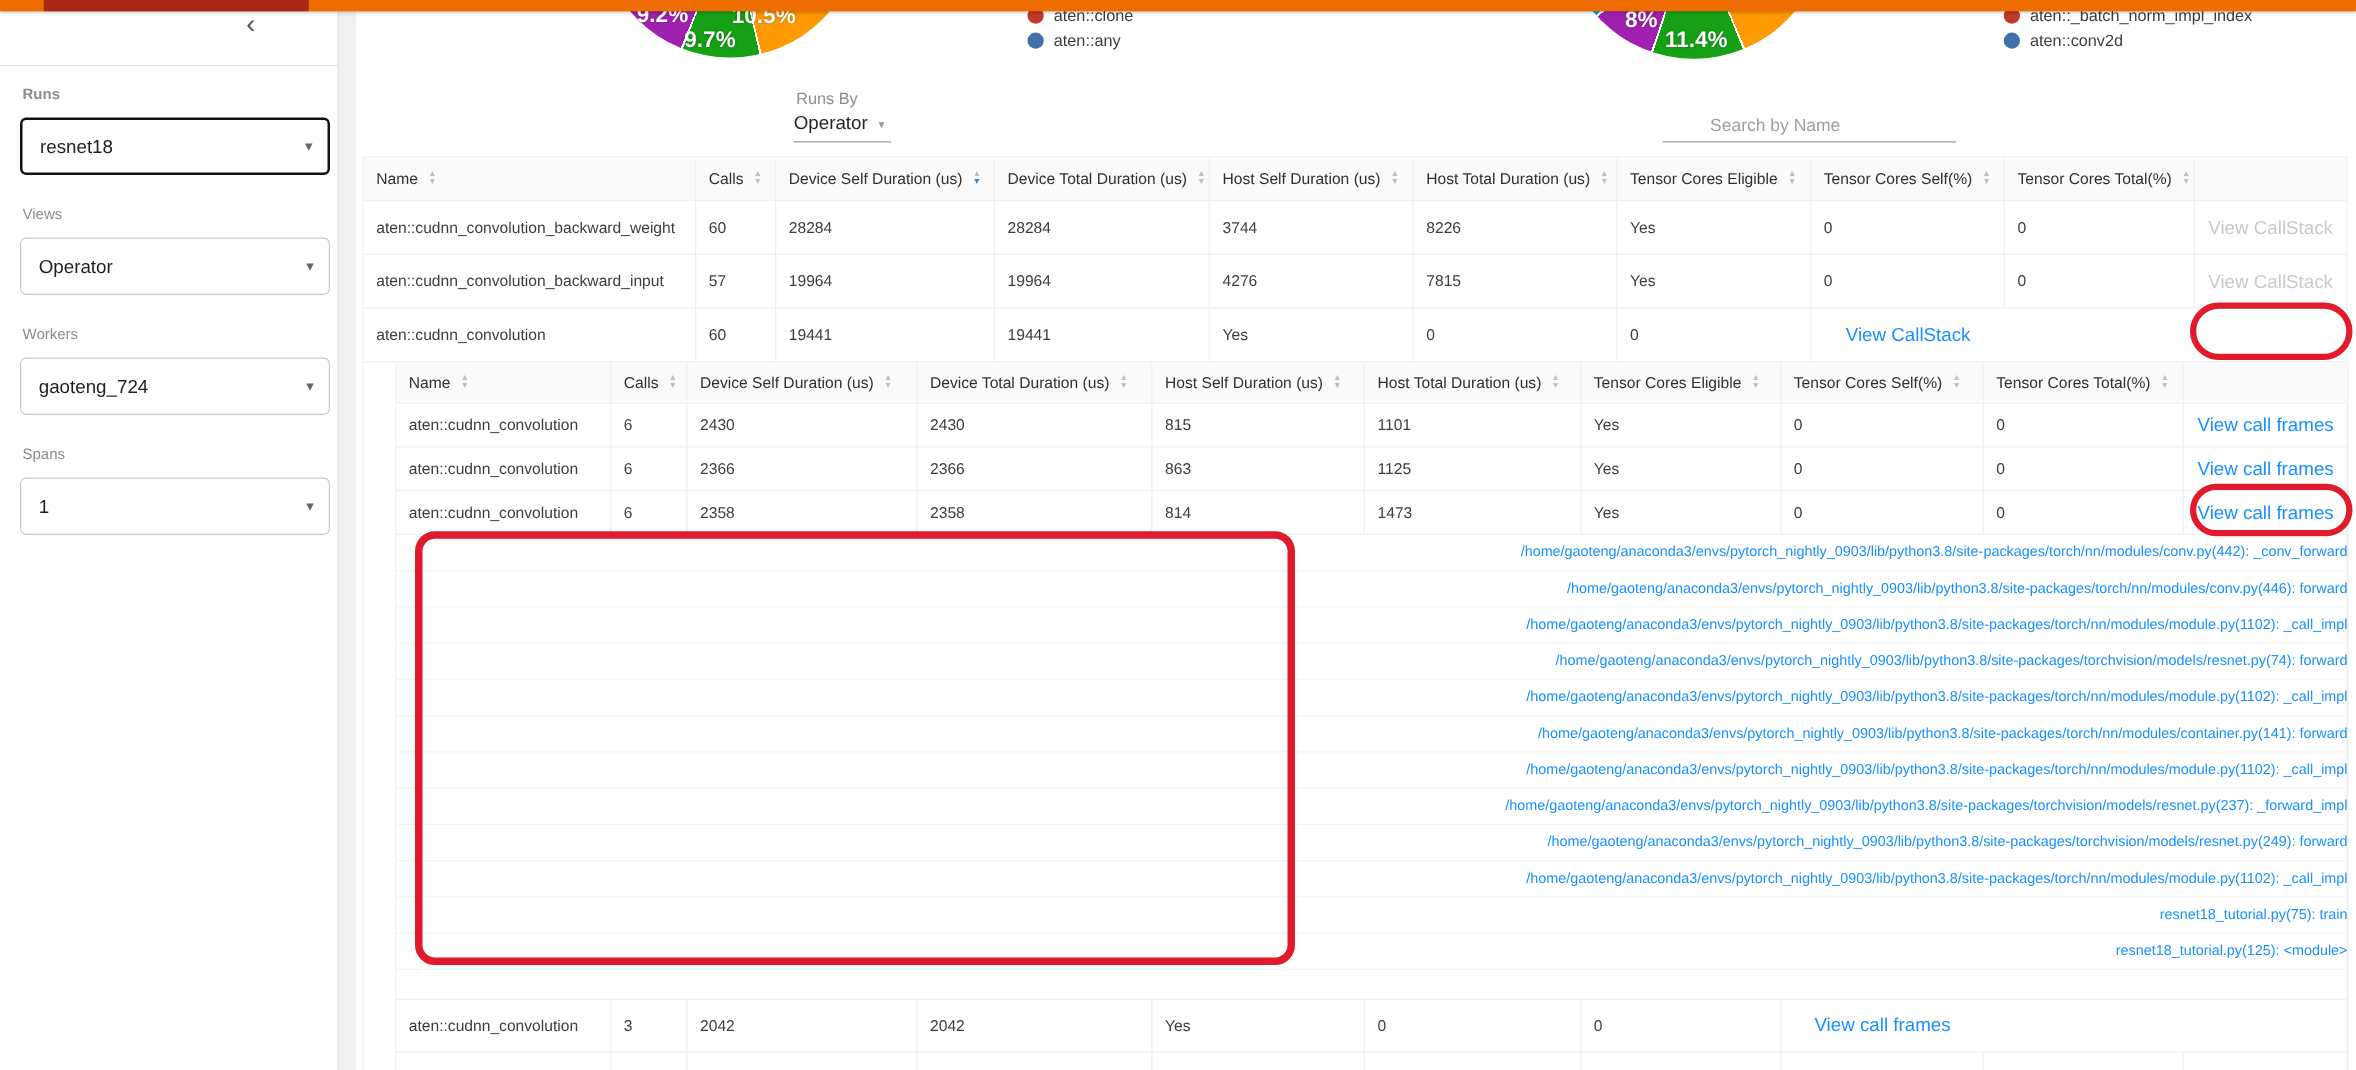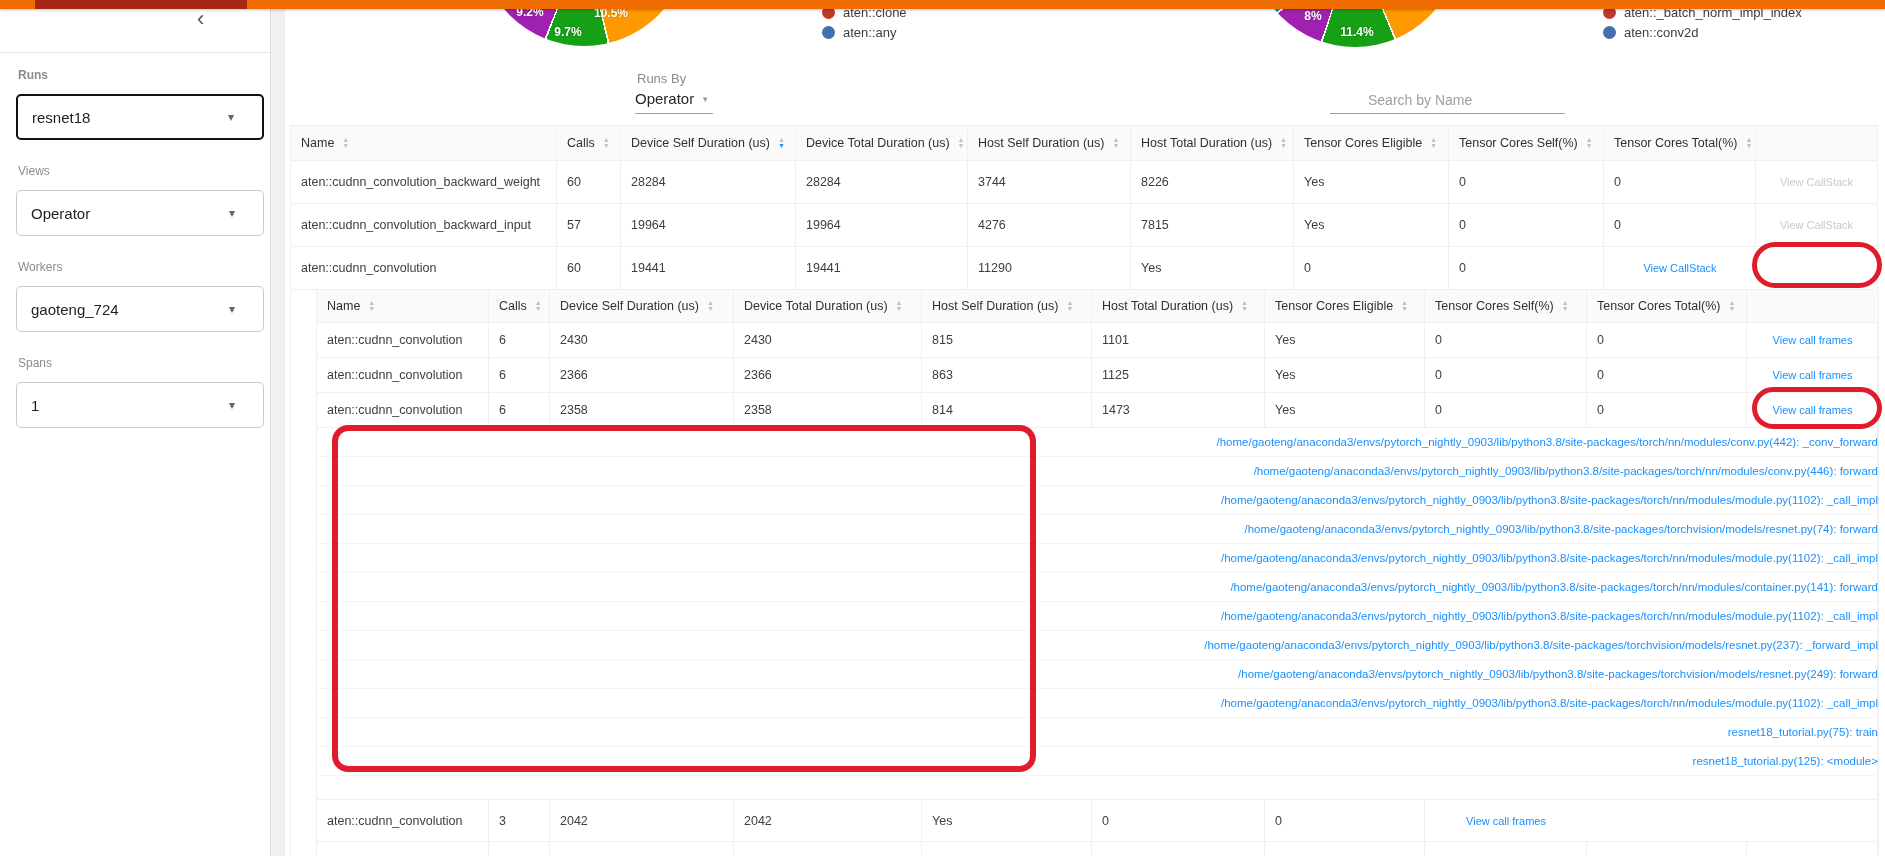--- a/index.html
+++ b/index.html
@@ -11,36 +11,36 @@
   .topbar-seg{position:absolute;left:35px;top:0;width:212px;height:9px;}
 
   
   .sidebar{position:absolute;left:0;top:0;width:270px;height:856px;background:#fff;border-right:1px solid #ddd;z-index:5;}
   .collapse{position:absolute;left:197px;top:8px;font-size:22px;color:#555;line-height:22px;cursor:pointer;}
   .sb-divider{position:absolute;left:0;top:52px;width:270px;border-top:1px solid #e4e4e4;}
   .sb-sections{position:absolute;left:16px;top:52px;width:248px;}
   .s-label{margin:24px 0 0 2px;font-size:12px;color:#8c8c8c;}
   .s-label:first-child{margin-top:16px;font-weight:bold;}
   .s-box{margin-top:12px;height:46px;border:1px solid #c9c9c9;border-radius:5px;display:flex;align-items:center;
-         padding:0 28px 0 14px;font-size:15px;color:#1f1f1f;box-sizing:border-box;background:#fff;cursor:pointer;}
+         padding:0 12px 0 14px;font-size:15px;color:#1f1f1f;box-sizing:border-box;background:#fff;cursor:pointer;}
   .s-box.focused{border:2px solid #111;}
   .s-val{flex:1;}
   .s-caret{font-size:12px;color:#666;}
 
   
   .card{position:absolute;left:285px;top:9px;width:1600px;height:847px;background:#fff;z-index:1;}
 
   
   .pie{position:absolute;width:210px;height:210px;border-radius:50%;z-index:2;}
   .pie-left{left:479px;top:-164px;background:conic-gradient(#fff 0deg 94deg,#ff9900 94deg 110deg,#fff 110deg 111deg,
     #b0281a 111deg 127deg,#fff 127deg 128deg,#ff9900 128deg 166deg,#fff 166deg 167deg,#15a015 167deg 201deg,
     #fff 201deg 202deg,#a021b0 202deg 234deg,#fff 234deg 235deg,#00a9c9 235deg 252deg,#fff 252deg);}
   .pie-right{left:1250px;top:-163px;background:conic-gradient(#fff 0deg 90deg,#ff9900 90deg 157deg,#fff 157deg 158deg,
     #15a015 158deg 198deg,#fff 198deg 199deg,#a021b0 199deg 227deg,#fff 227deg 228deg,#00a9c9 228deg 245deg,#fff 245deg);}
-  .pie-label{position:absolute;z-index:4;color:#fff;font-size:12px;font-weight:bold;transform:translate(-50%,-50%);
+  .pie-label{position:absolute;z-index:4;color:#fff;font-size:18px;font-weight:bold;transform:translate(-50%,-50%);
     text-shadow:0 0 2px rgba(0,0,0,.35);white-space:nowrap;}
 
   
   .legend{position:absolute;top:4px;z-index:4;}
   #legend-left{left:822px;}
   #legend-right{left:1603px;}
   .lg-row{display:flex;align-items:center;height:17px;margin-bottom:3px;}
   .lg-dot{width:13px;height:13px;border-radius:50%;margin-right:8px;flex:none;}
   .lg-txt{font-size:13px;color:#3c3c3c;white-space:nowrap;}
 
@@ -65,21 +65,21 @@
   .cell:last-child{border-right:none;}
   .thead{background:#fafafa;}
   .thead .cell{height:34px;font-weight:500;color:#303030;cursor:pointer;}
   .g-nested .cell{height:34px;}
   .g-nested.thead .cell{height:32px;}
   .trow.tall .cell{height:41px;}
   .sorter{display:inline-flex;flex-direction:column;margin-left:8px;color:#bfbfbf;}
   .sorter i{font-style:normal;font-size:7px;line-height:6px;}
   .sorter i.on{color:#1890ff;}
   .c-link{justify-content:center;}
-  .lnk{color:#1890ff;font-size:11px;cursor:pointer;}
+  .lnk{color:#1890ff;font-size:15px;cursor:pointer;}
   .lnk.dis{color:#c9c9c9;cursor:default;}
 
   .nested-wrap{margin-left:25px;width:1563px;border-left:1px solid #f0f0f0;border-right:1px solid #f0f0f0;box-sizing:border-box;}
   .cs-wrap{padding-bottom:23px;border-bottom:1px solid #f0f0f0;}
   .cs-row{height:28px;display:flex;align-items:center;padding-left:45px;border-bottom:1px solid #f5f5f5;justify-content:flex-end;}
   .cs-link{font-size:11.5px;color:#1890ff;cursor:pointer;white-space:nowrap;}
 
   
   .ring{position:absolute;z-index:40;pointer-events:none;border:5px solid #e01b2c;border-radius:23px;box-sizing:border-box;}
   #ring1{left:1752px;top:242px;width:130px;height:46px;}
@@ -252,21 +252,20 @@
           <div class="cell">0</div>
           <div class="cell c-link">
             <span class="lnk dis">View CallStack</span>
           </div>
         </div>
         <div class="trow g-main">
           <div class="cell c-name">aten::cudnn_convolution</div>
           <div class="cell">60</div>
           <div class="cell">19441</div>
           <div class="cell">19441</div>
-          <div class="cell">11290</div>
           <div class="cell">Yes</div>
           <div class="cell">0</div>
           <div class="cell">0</div>
           <div class="cell c-link">
             <span class="lnk">View CallStack</span>
           </div>
         </div>
       </div>
     <div class="nested-wrap" id="nested-table">
         <div class="trow thead g-nested">

